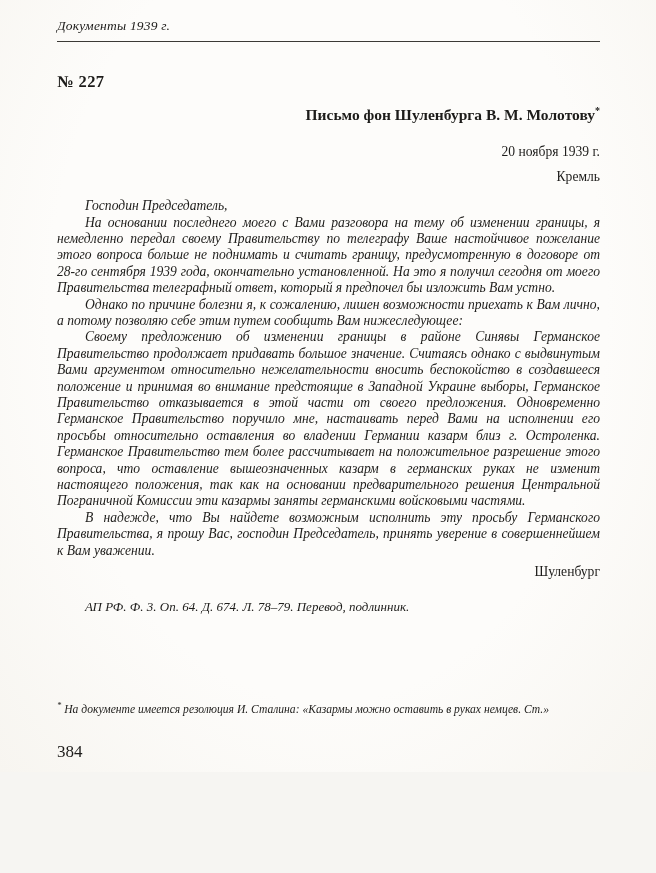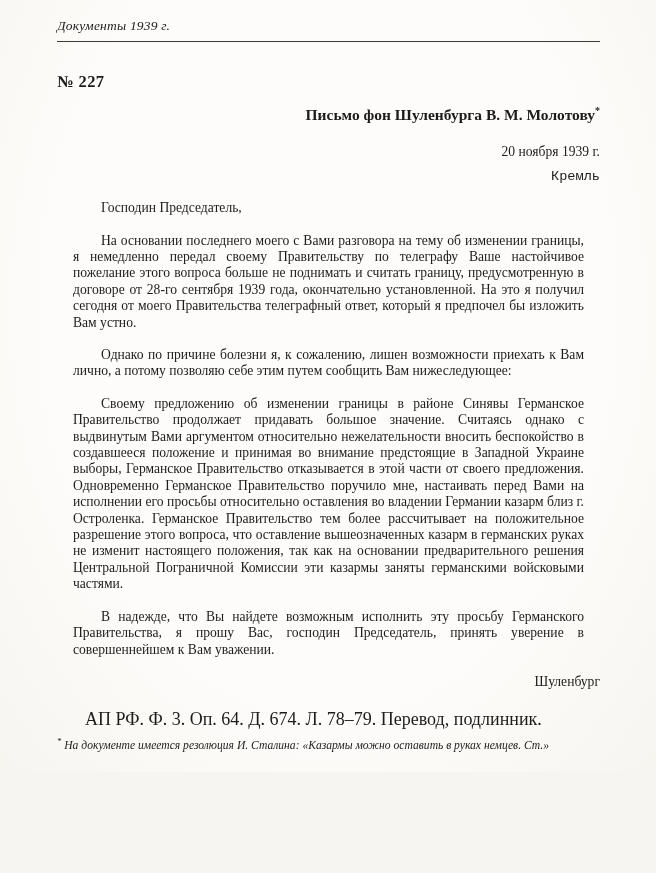--- a/index.html
+++ b/index.html
@@ -58,43 +58,44 @@
   .addressee {
     margin-top: 16px;
     text-align: center;
     font-size: 13.6px;
     line-height: 14.6px;
   }
   .place {
     margin-top: 9px;
     text-align: right;
     font-size: 13.6px;
-    font-family: Liberation Mono, monospace;
   }
   
   .doc-body {
     margin-top: 13px;
     font-size: 13.6px;
     line-height: 16.4px;
   }
   .doc-body p {
-    margin: 16px;
+    margin: 0;
     text-indent: 28px;
     text-align: justify;
     hyphens: auto;
+    font-style: italic;
   }
   .signature {
     margin-top: 5px;
     text-align: right;
     font-size: 13.6px;
   }
   .archive-ref {
     margin: 19px 0 0 0;
     text-indent: 28px;
-    font-size: 18px;
+    font-style: italic;
+    font-size: 13px;
   }
   
   .page-footer {
     margin-top: auto;
   }
   .footnote {
     font-size: 11.6px;
     line-height: 22px;
     font-style: italic;
   }

